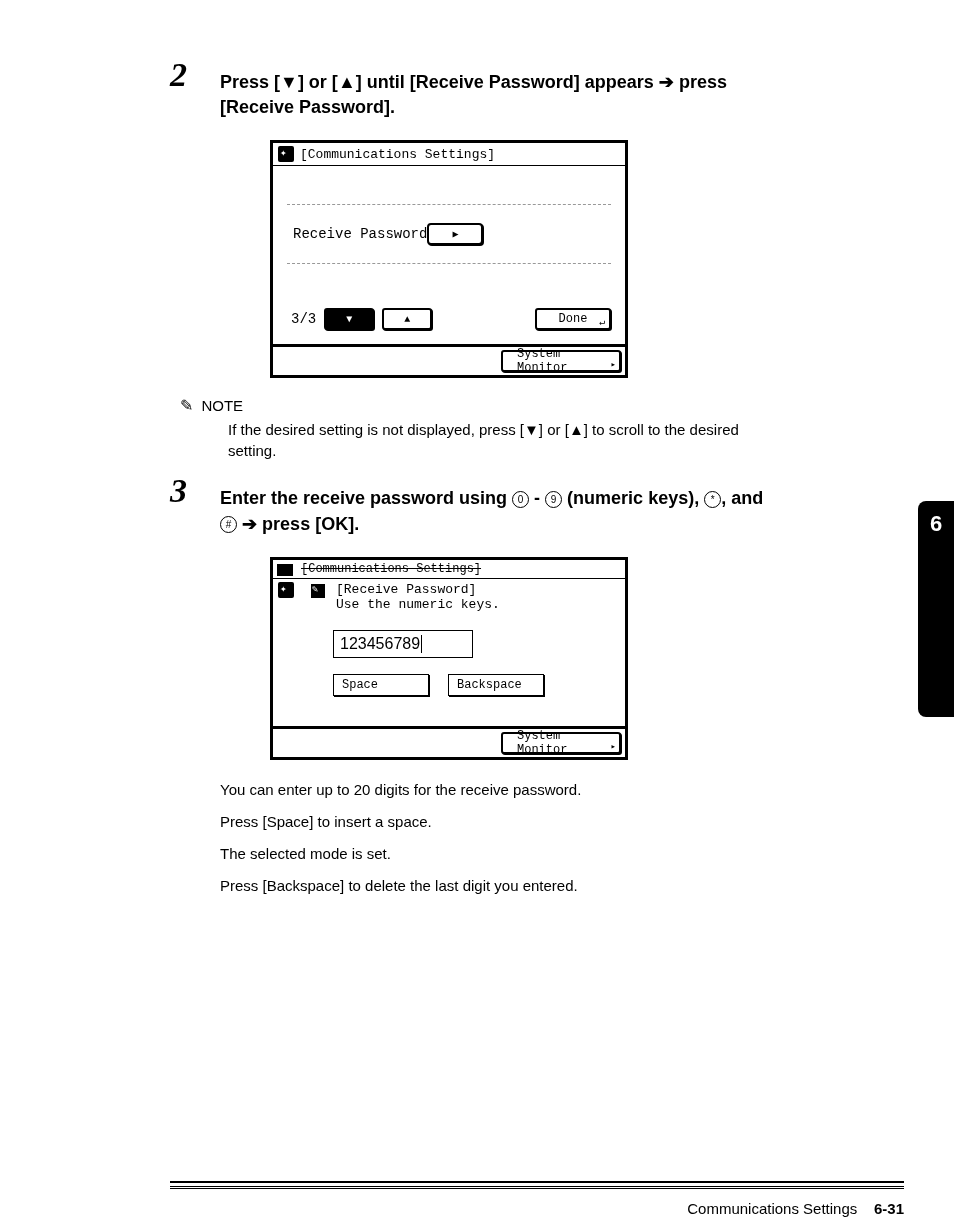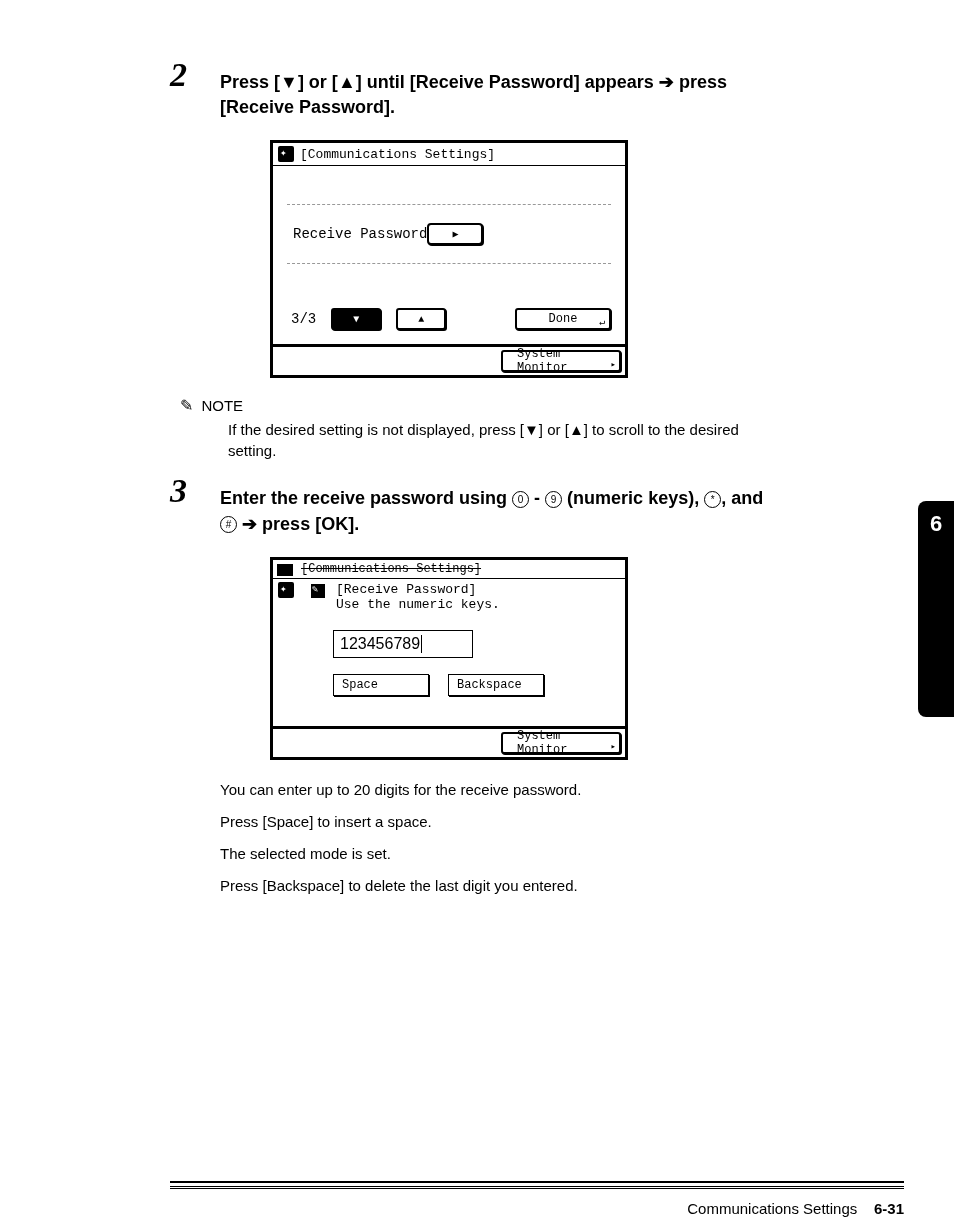--- a/index.html
+++ b/index.html
@@ -104,21 +104,21 @@
   }
   .pager-row {
     display: flex;
     align-items: center;
     padding: 4px 6px 6px 10px;
     justify-content: space-between;
   }
   .pager-left {
     display: flex;
     align-items: center;
-    gap: 15px;
+    gap: 8px;
   }
   .nav-btn {
     width: 50px; height: 22px;
     border: 2px solid #000;
     border-radius: 3px;
     display: inline-flex;
     align-items: center;
     justify-content: center;
     background: #fff;
     box-shadow: 1px 1px 0 #000;
@@ -130,21 +130,21 @@
     height: 22px;
     display: inline-flex;
     align-items: center;
     justify-content: center;
     font-family: "Courier New", monospace;
     font-size: 12px;
     padding: 0 14px;
     box-shadow: 1px 1px 0 #000;
     background: #fff;
   }
-  .done-btn, .ok-btn { width: 96px; position: relative; }
+  .done-btn, .ok-btn { width: 76px; position: relative; }
   .done-btn::after, .ok-btn::after {
     content: "↵";
     position: absolute;
     right: 4px;
     bottom: 0;
     font-size: 10px;
   }
   .sysmon-row {
     border-top: 3px solid #000;
     padding: 3px 4px;

